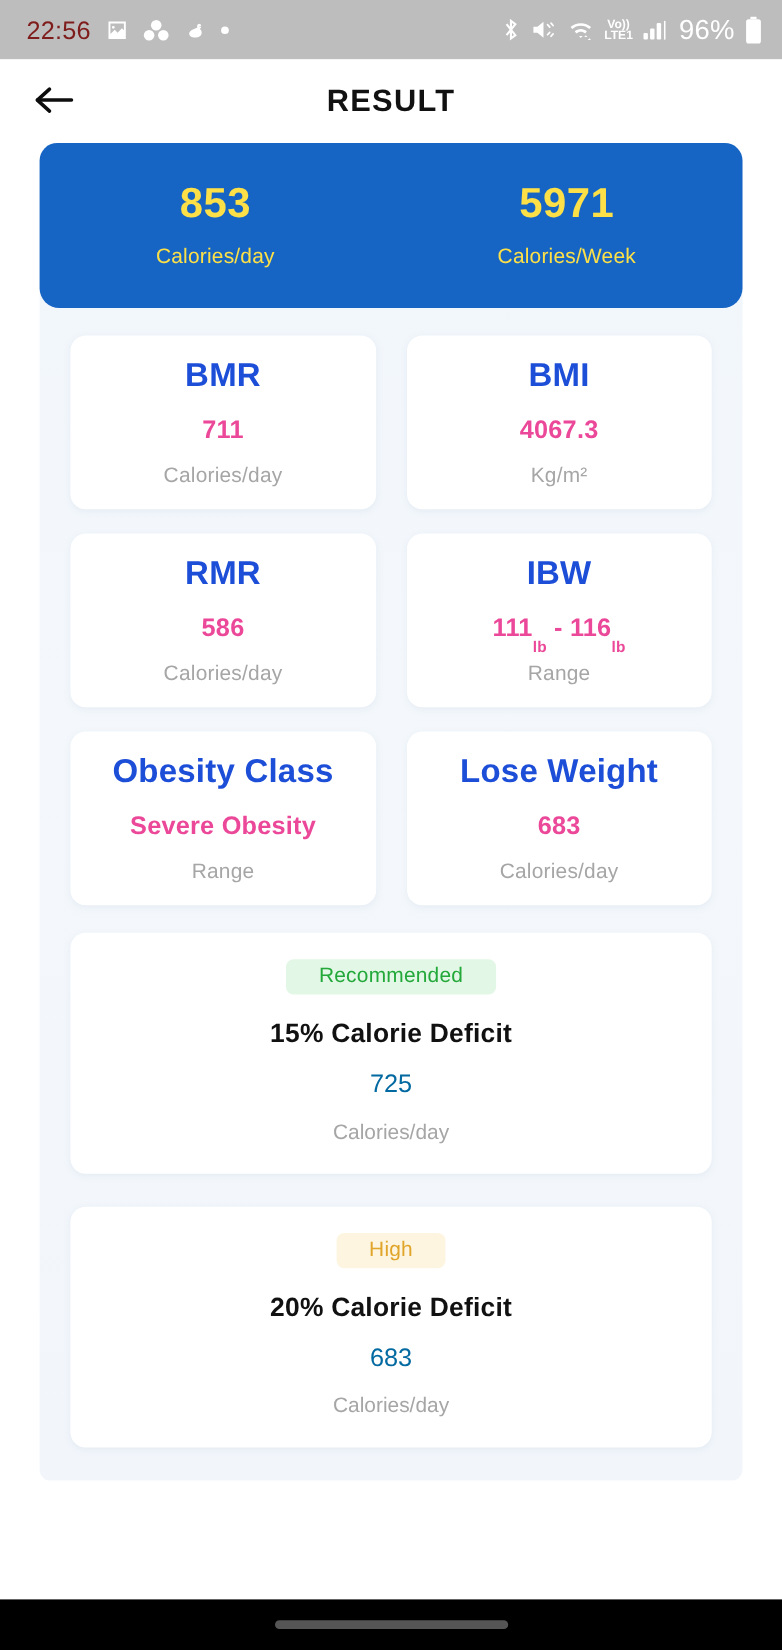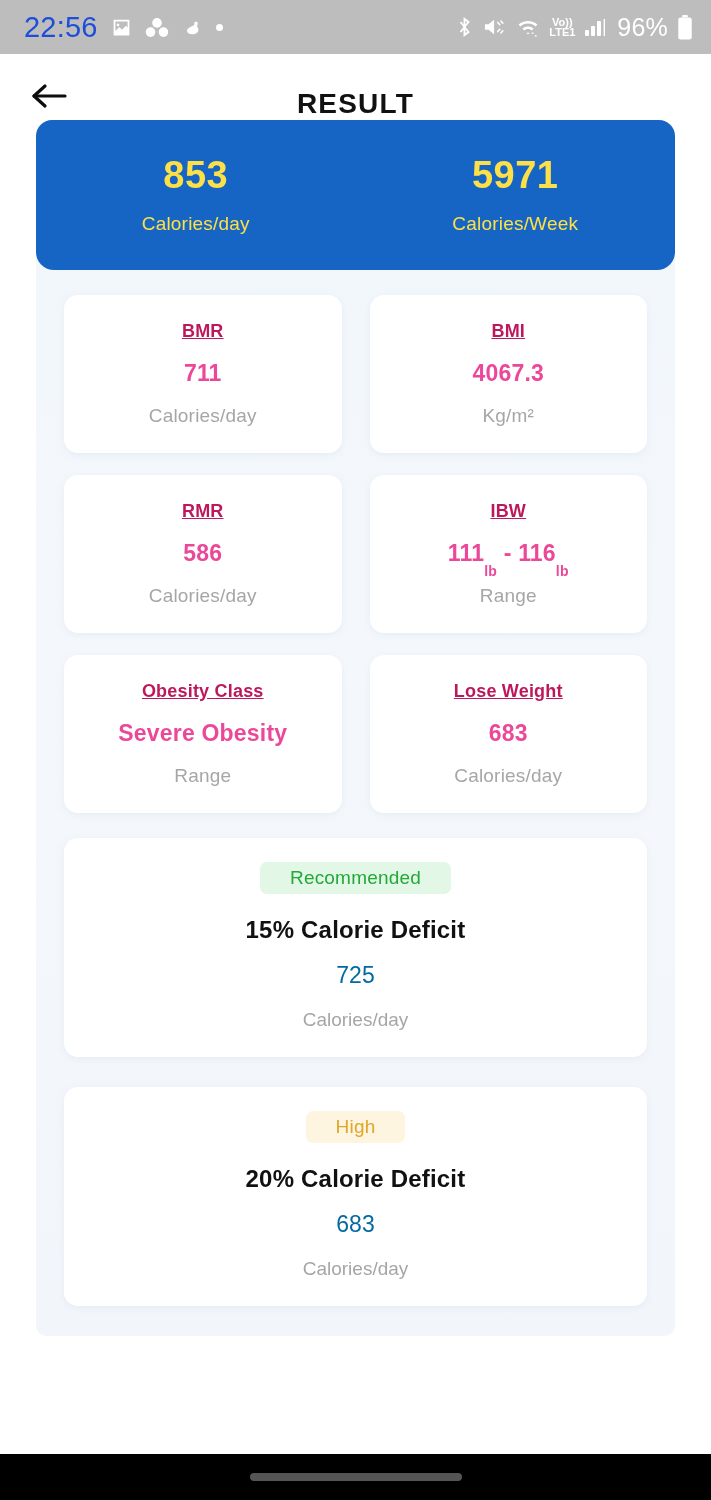--- a/index.html
+++ b/index.html
@@ -25,23 +25,23 @@
     padding: 0 18px 0 24px;
     box-sizing: border-box;
     color: #ffffff;
   }
   .status-left {
     display: flex;
     align-items: center;
     gap: 13px;
   }
   .status-time {
-    font-size: 29px;
-    letter-spacing: 0.2px;
-    color: #1d4ed8;
+    font-size: 23px;
+    letter-spacing: 0.2px;
+    color: #7f1d1d;
     font-weight: 400;
   }
   .status-right {
     display: flex;
     align-items: center;
     gap: 9px;
   }
   .sb-icon {
     display: inline-flex;
     align-items: center;
@@ -65,24 +65,24 @@
     display: inline-flex;
     flex-direction: column;
     align-items: center;
     line-height: 0.95;
     font-size: 11px;
     font-weight: 700;
   }
 
   
   .app-header {
-    height: 66px;
+    height: 76px;
     background: #ffffff;
     display: flex;
-    align-items: flex-end;
+    align-items: center;
     position: relative;
     padding: 0 26px;
     box-sizing: border-box;
   }
   .back-btn {
     width: 46px;
     height: 46px;
     display: flex;
     align-items: center;
     justify-content: center;
@@ -156,25 +156,24 @@
     background: #ffffff;
     border-radius: 14px;
     height: 158px;
     display: flex;
     flex-direction: column;
     align-items: center;
     justify-content: center;
     box-shadow: 0 2px 7px rgba(120, 145, 175, 0.10);
   }
   .metric-title {
-    font-size: 18px;
-    font-weight: 700;
-    color: #be185d;
-    letter-spacing: 0.2px;
-    text-decoration: underline;
+    font-size: 30px;
+    font-weight: 700;
+    color: #1d4ed8;
+    letter-spacing: 0.2px;
   }
   .metric-value {
     font-size: 23px;
     font-weight: 700;
     color: #ec4899;
     margin-top: 18px;
     letter-spacing: 0.2px;
   }
   .metric-value sub {
     font-size: 14px;

